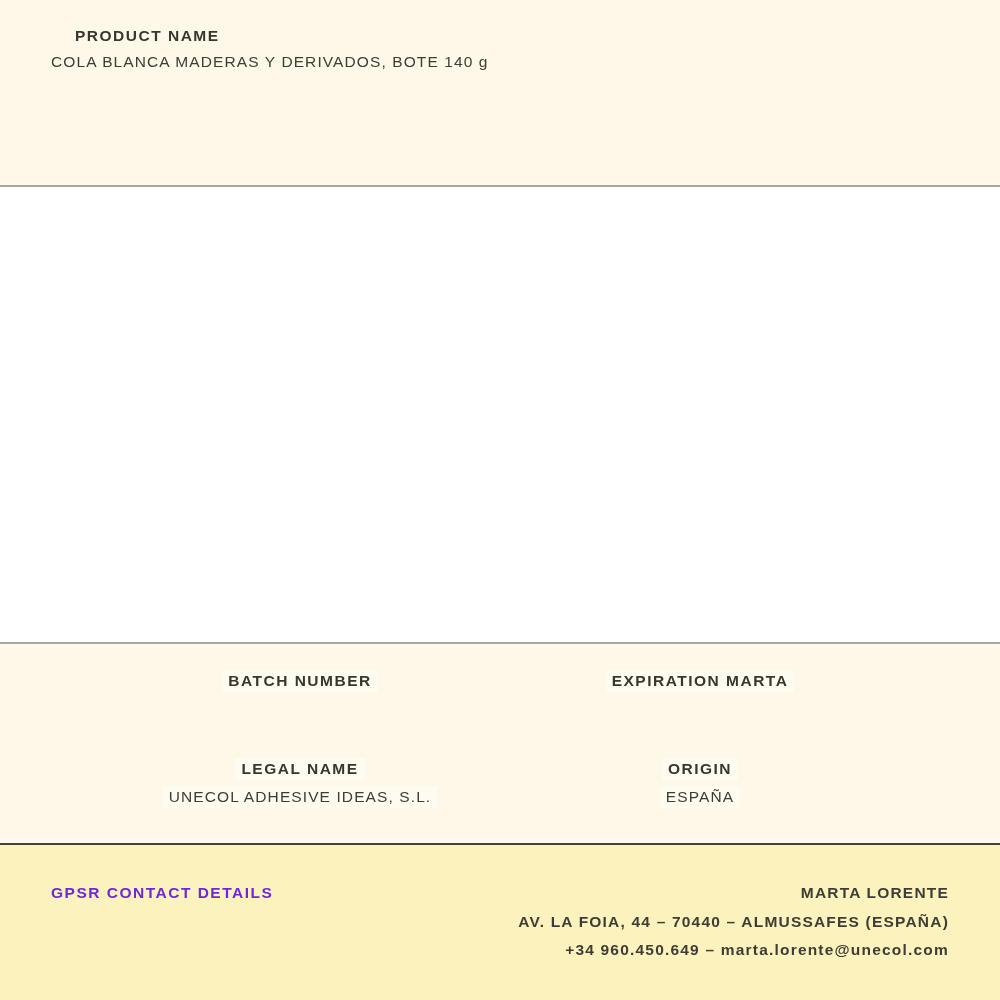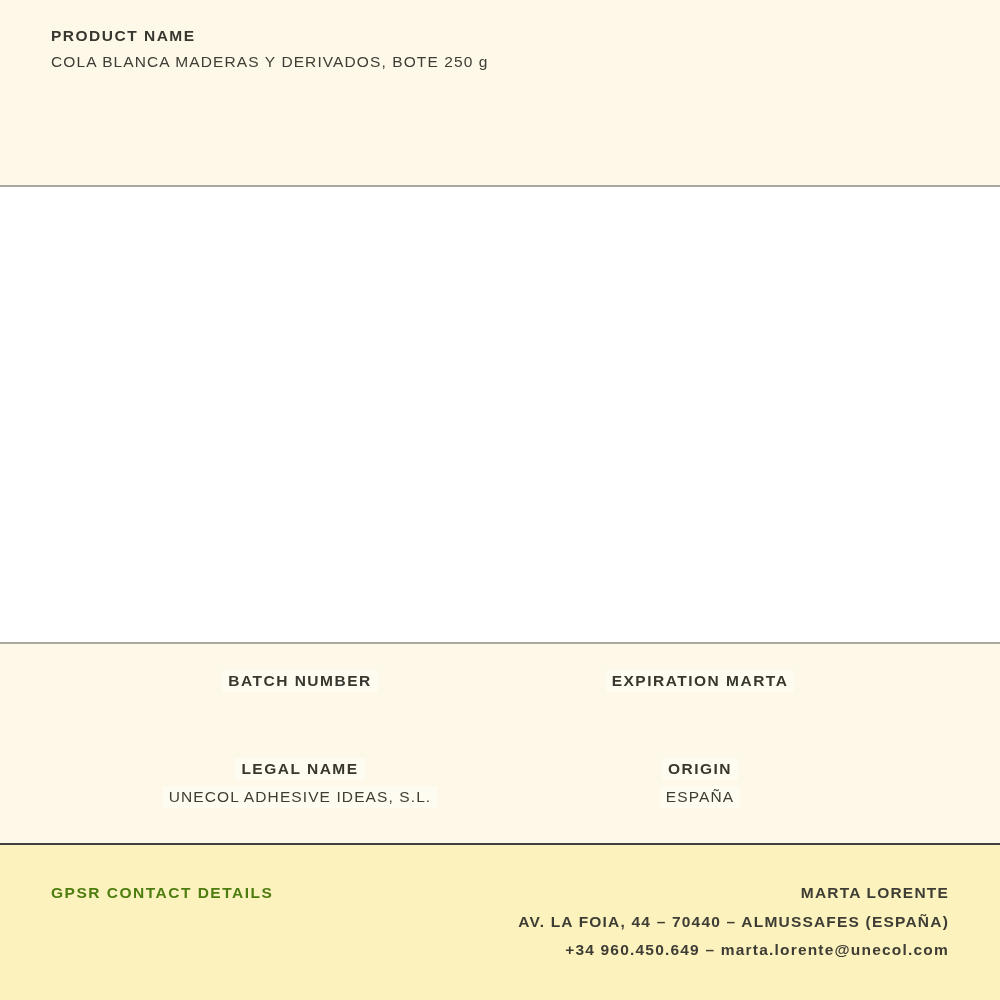--- a/index.html
+++ b/index.html
@@ -23,20 +23,21 @@
     background: #fdf8e8;
     border-bottom: 2px solid #a8a7a0;
     padding: 25px 51px 0 51px;
   }
   .field-label {
     font-size: 15.5px;
     font-weight: bold;
     letter-spacing: 1.5px;
     color: #38372f;
     line-height: 21px;
+    margin-left: 24px;
   }
   .field-value {
     font-size: 15.5px;
     font-weight: normal;
     letter-spacing: 1.1px;
     color: #3e3d35;
     line-height: 22px;
     margin-top: 5px;
   }
   .ean-block { margin-top: 40px; }
@@ -92,21 +93,21 @@
     background: #fcf2bd;
     padding: 34px 51px 0 51px;
     display: flex;
     justify-content: space-between;
     align-items: flex-start;
   }
   .contact-left {
     font-size: 15.5px;
     font-weight: bold;
     letter-spacing: 1.5px;
-    color: #4d7c0f;
+    color: #6d28d9;
     line-height: 28px;
     white-space: nowrap;
   }
   .contact-right {
     text-align: right;
     font-size: 15.5px;
     letter-spacing: 1.2px;
     color: #3e3d35;
   }
   .contact-right .contact-line {
@@ -114,21 +115,21 @@
     font-weight: bold;
   }
 </style>
 </head>
 <body>
 
 <div class="page">
 
   <div class="product-header">
     <div class="field-label">PRODUCT NAME</div>
-    <div class="field-value">COLA BLANCA MADERAS Y DERIVADOS, BOTE 250 g</div>
+    <div class="field-value">COLA BLANCA MADERAS Y DERIVADOS, BOTE 140 g</div>
   </div>
 
   <div class="image-area"></div>
 
   <div class="traceability">
     <div class="trace-row">
       <div class="trace-col">
         <span class="trace-label">BATCH NUMBER</span>
       </div>
       <div class="trace-col">

